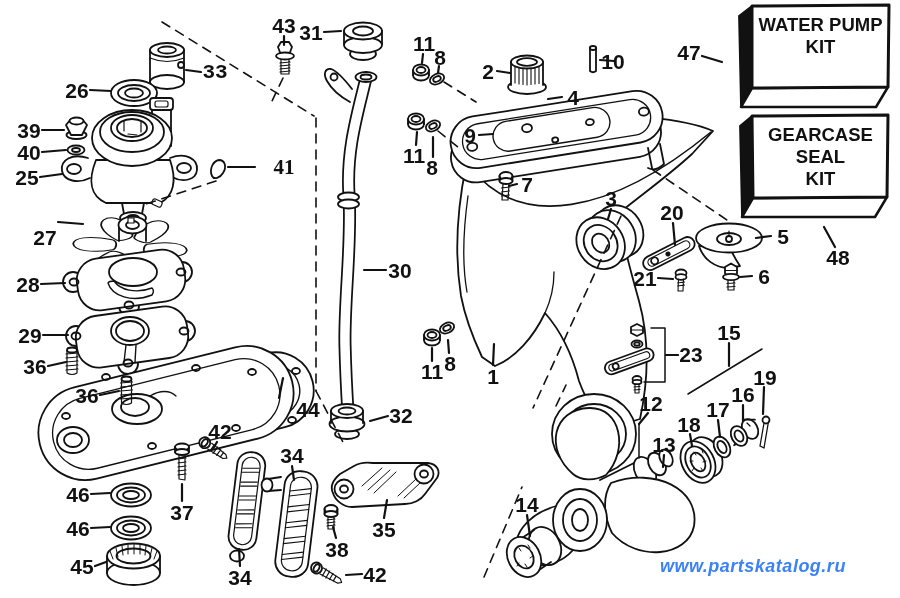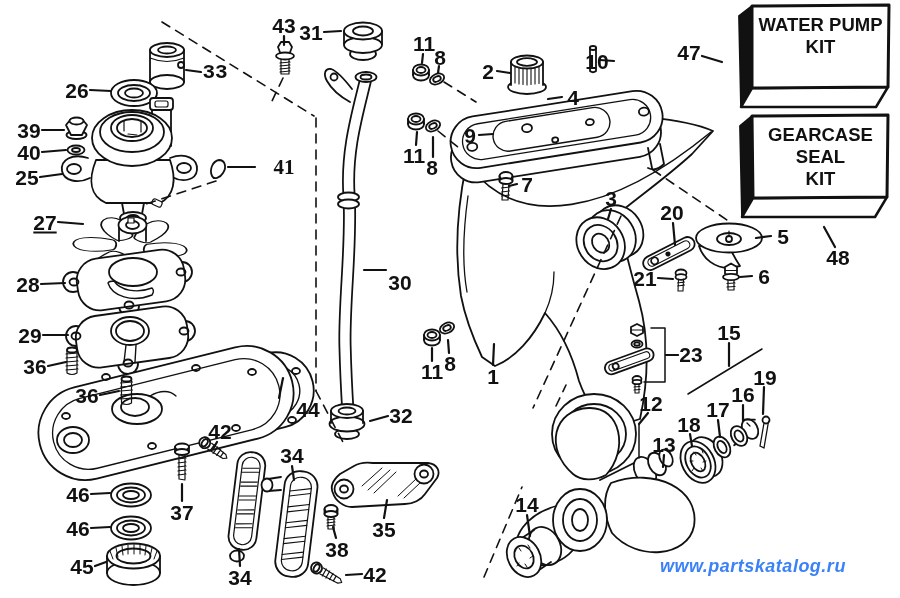--- a/index.html
+++ b/index.html
@@ -510,40 +510,40 @@
 
 <div id="callout-layer">
       <div class="callout" style="left: 284px; top: 25px;">43</div>
       <div class="callout" style="left: 311px; top: 32px;">31</div>
       <div class="callout" style="left: 215px; top: 72px; font-family: Liberation Mono, monospace;">33</div>
       <div class="callout" style="left: 77px; top: 90px;">26</div>
       <div class="callout" style="left: 29px; top: 130px;">39</div>
       <div class="callout" style="left: 29px; top: 152px;">40</div>
       <div class="callout" style="left: 27px; top: 177px;">25</div>
       <div class="callout" style="left: 284px; top: 167px; font-family: Liberation Serif, serif;">41</div>
-      <div class="callout" style="left: 45px; top: 222px; text-decoration: underline;">27</div>
+      <div class="callout" style="left: 45px; top: 237px;">27</div>
       <div class="callout" style="left: 28px; top: 284px;">28</div>
       <div class="callout" style="left: 30px; top: 335px;">29</div>
       <div class="callout" style="left: 35px; top: 366px;">36</div>
       <div class="callout" style="left: 87px; top: 395px;">36</div>
       <div class="callout" style="left: 278px; top: 409px; margin-left: 30px;">44</div>
       <div class="callout" style="left: 78px; top: 494px;">46</div>
       <div class="callout" style="left: 78px; top: 528px;">46</div>
       <div class="callout" style="left: 82px; top: 566px;">45</div>
       <div class="callout" style="left: 182px; top: 512px;">37</div>
       <div class="callout" style="left: 220px; top: 431px;">42</div>
       <div class="callout" style="left: 292px; top: 455px;">34</div>
       <div class="callout" style="left: 240px; top: 577px;">34</div>
       <div class="callout" style="left: 337px; top: 549px;">38</div>
       <div class="callout" style="left: 384px; top: 529px;">35</div>
       <div class="callout" style="left: 375px; top: 574px;">42</div>
-      <div class="callout" style="left: 400px; top: 270px; margin-top: 12px;">30</div>
+      <div class="callout" style="left: 400px; top: 270px;">30</div>
       <div class="callout" style="left: 401px; top: 415px;">32</div>
       <div class="callout" style="left: 488px; top: 71px;">2</div>
-      <div class="callout" style="left: 597px; top: 61px;">10</div>
+      <div class="callout" style="left: 613px; top: 61px;">10</div>
       <div class="callout" style="left: 573px; top: 97px;">4</div>
       <div class="callout" style="left: 470px; top: 135px;">9</div>
       <div class="callout" style="left: 527px; top: 184px;">7</div>
       <div class="callout" style="left: 424px; top: 43px;">11</div>
       <div class="callout" style="left: 440px; top: 57px;">8</div>
       <div class="callout" style="left: 414px; top: 155px;">11</div>
       <div class="callout" style="left: 432px; top: 167px;">8</div>
       <div class="callout" style="left: 493px; top: 376px;">1</div>
       <div class="callout" style="left: 432px; top: 371px;">11</div>
       <div class="callout" style="left: 450px; top: 363px;">8</div>

